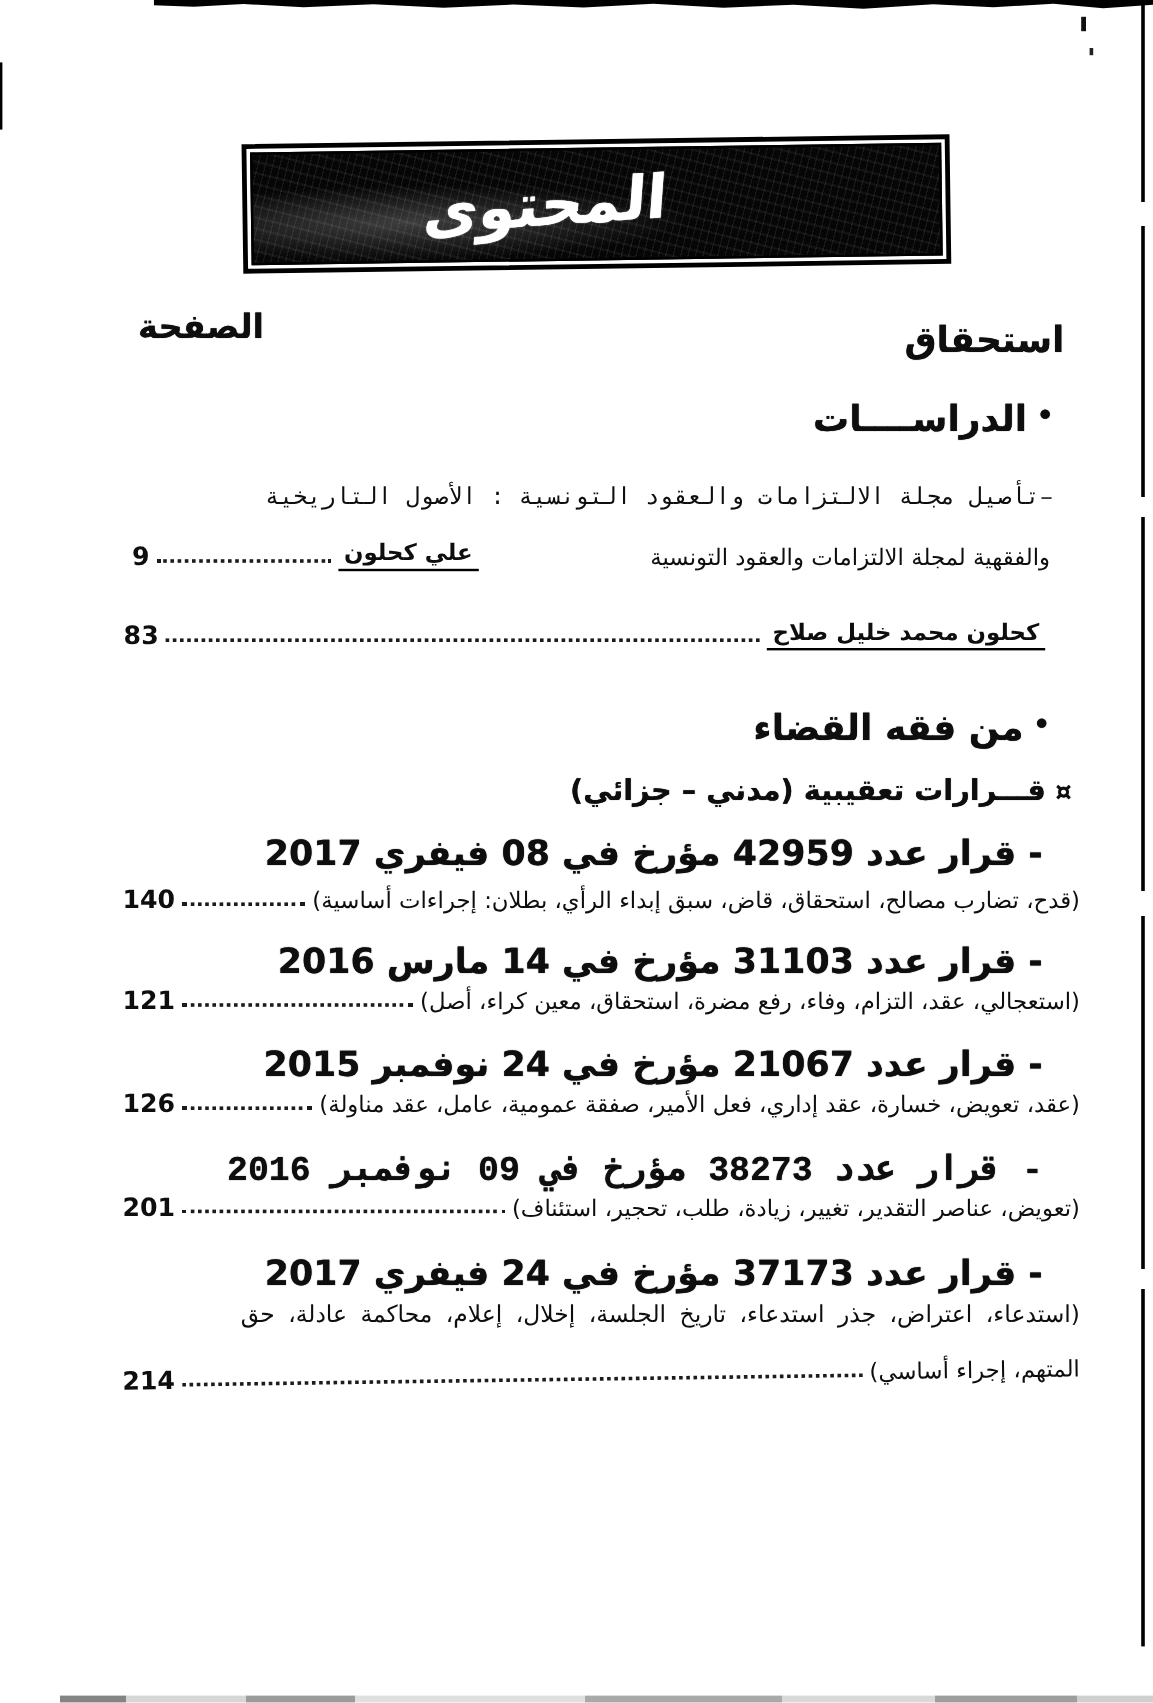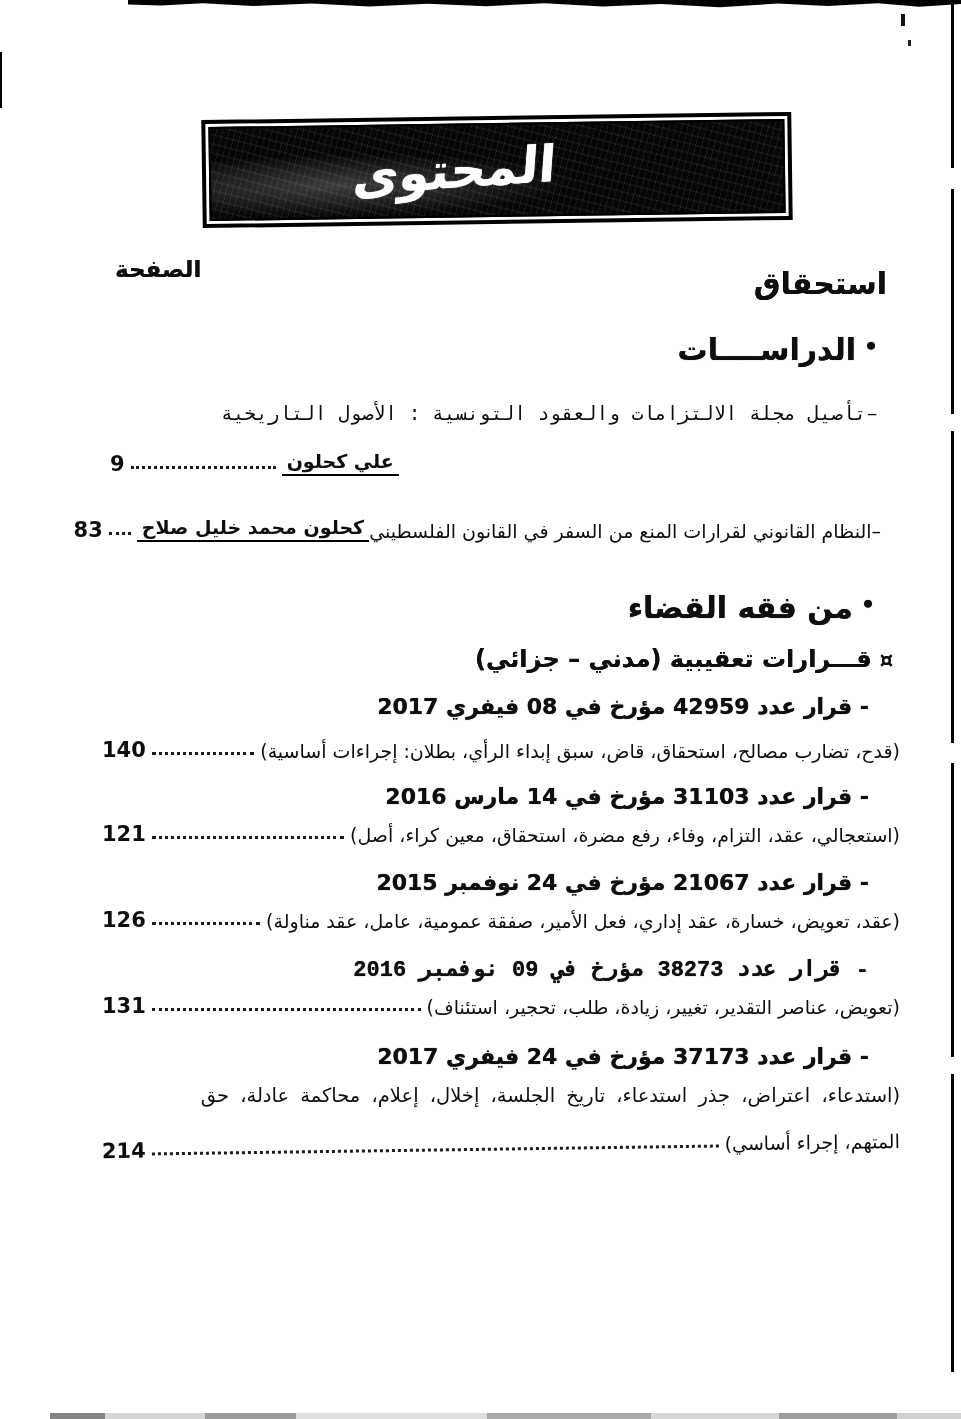--- a/index.html
+++ b/index.html
@@ -68,21 +68,21 @@
   .banner-title {
     color: #fff;
     font-size: 50px; font-weight: bold;
     letter-spacing: 2px;
     transform: translateX(-42px) rotate(-3deg) skewX(-8deg);
     text-shadow: 0 0 1px #fff;
   }
 
   
   .h-topics { position: absolute; top: 266px; right: 74px; font-size: 30px; font-weight: bold; text-shadow: 0 0 .6px currentColor; }
-  .h-page   { position: absolute; top: 256px; left: 115px; font-size: 23px; font-weight: bold; text-shadow: 0 0 .6px currentColor; }
+  .h-page   { position: absolute; top: 256px; left: 115px; font-size: 28px; font-weight: bold; text-shadow: 0 0 .6px currentColor; }
 
   .sec-heading {
     position: absolute; font-size: 30px; font-weight: bold; white-space: nowrap;
     text-shadow: 0 0 .7px currentColor;
     text-align: center;
   }
   .sec-studies { top: 332px; right: 83px; }
   .sec-juris   { top: 590px; right: 86px; }
   .sec-heading .bullet { font-size: 22px; vertical-align: 6px; margin-left: 8px; }
 
@@ -116,21 +116,21 @@
   .pageno { font-weight: bold; font-size: 21px; line-height: 1.15; }
 
   
   .e1-l1  { top: 402px; right: 83px; font-family: Liberation Mono, monospace; }
   .e1-row { top: 450px; right: 86px; left: 110px; }
   .e2-row { top: 516px; right: 80px; left: 103px; }
 
   
   .dec-header {
     position: absolute; right: 92px;
-    font-size: 22px; font-weight: bold; white-space: nowrap;
+    font-size: 29px; font-weight: bold; white-space: nowrap;
     text-shadow: 0 0 .8px currentColor;
   }
   .dec-kw { position: absolute; right: 61px; left: 102px; }
   .d1h { top: 694px; }  .d1k { top: 738px; }
   .d2h { top: 784px; }  .d2k { top: 822px; }
   .d3h { top: 870px; }  .d3k { top: 908px; }
   .d4h { top: 956px; font-family: Liberation Mono, monospace; }  .d4k { top: 994px; }
   .d5h { top: 1044px; } .d5k1 { top: 1084px; right: 61px; word-spacing: 5px; }
   .d5k2 { top: 1128px; transform: rotate(-0.8deg); transform-origin: right bottom; }
 </style>
@@ -154,28 +154,28 @@
 
   <div class="h-topics">استحقاق</div>
   <div class="h-page">الصفحة</div>
 
   <div class="sec-heading sec-studies">
     <span class="bullet">•</span><span>الدراســــات</span>
   </div>
 
   <div class="line e1-l1">–تأصيل مجلة الالتزامات والعقود التونسية : الأصول التاريخية</div>
   <div class="row e1-row">
+    <span class="txt">والفقهية لمجلة الالتزامات والعقود التونسية</span>
     <span class="gap-grow"></span>
     <span class="author">علي كحلون</span>
     <span class="leader leader-fixed"></span>
     <span class="pageno">9</span>
   </div>
 
   <div class="row e2-row">
-    <span class="txt">–النظام القانوني لقرارات المنع من السفر في القانون الفلسطيني</span>
     <span class="gap-sm"></span>
     <span class="author">كحلون محمد خليل صلاح</span>
     <span class="leader leader-grow"></span>
     <span class="pageno">83</span>
   </div>
 
   <div class="sec-heading sec-juris">
     <span class="bullet">•</span><span>من فقه القضاء</span>
   </div>
   <div class="sub-heading">
@@ -200,21 +200,21 @@
   <div class="row dec-kw d3k">
     <span class="txt">(عقد، تعويض، خسارة، عقد إداري، فعل الأمير، صفقة عمومية، عامل، عقد مناولة)</span>
     <span class="leader leader-grow"></span>
     <span class="pageno">126</span>
   </div>
 
   <div class="dec-header d4h">-  قرار عدد 38273 مؤرخ في 09 نوفمبر 2016</div>
   <div class="row dec-kw d4k">
     <span class="txt">(تعويض، عناصر التقدير، تغيير، زيادة، طلب، تحجير، استئناف)</span>
     <span class="leader leader-grow"></span>
-    <span class="pageno">131</span>
+    <span class="pageno">201</span>
   </div>
 
   <div class="dec-header d5h">-  قرار عدد 37173 مؤرخ في 24 فيفري 2017</div>
   <div class="line d5k1">(استدعاء، اعتراض، جذر استدعاء، تاريخ الجلسة، إخلال، إعلام، محاكمة عادلة، حق</div>
   <div class="row dec-kw d5k2">
     <span class="txt">المتهم، إجراء أساسي)</span>
     <span class="leader leader-grow"></span>
     <span class="pageno">214</span>
   </div>
 

